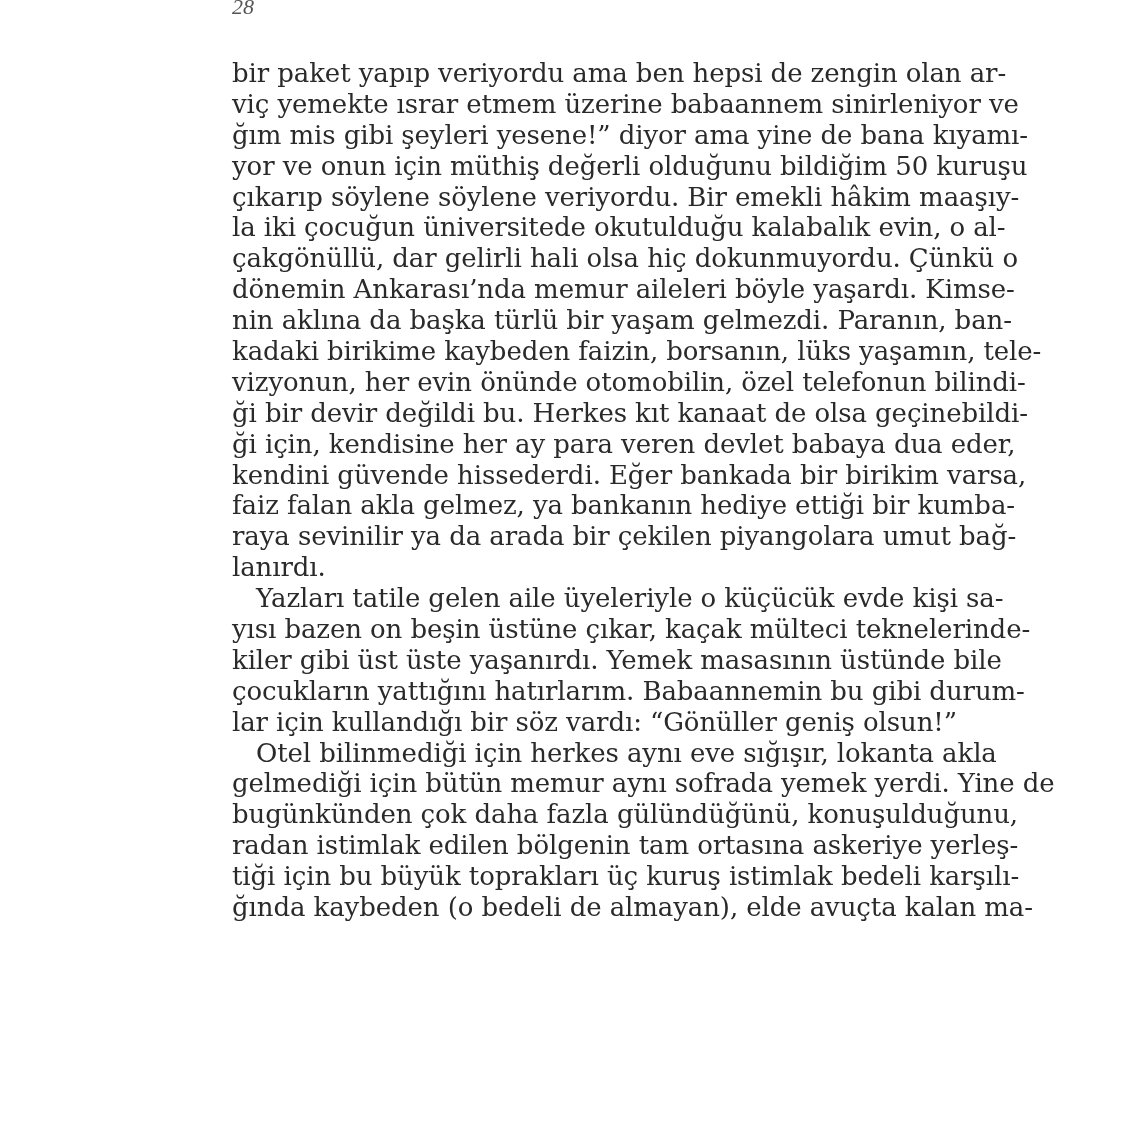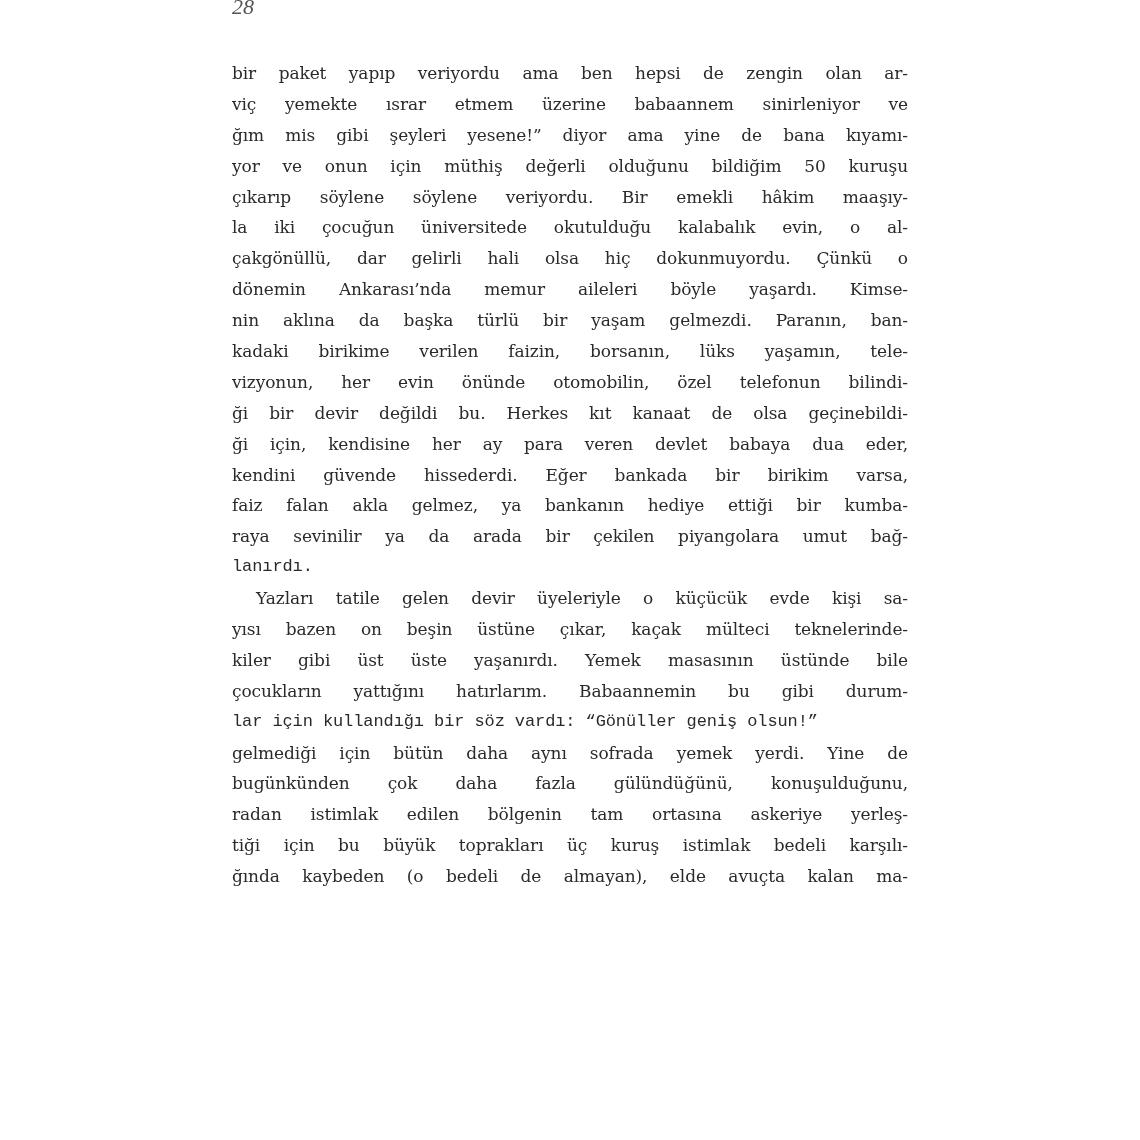--- a/index.html
+++ b/index.html
@@ -26,55 +26,56 @@
     }
     .text-block {
       position: absolute;
       left: 232px;
       top: 58px;
       width: 676px;
     }
     .line {
       height: 30.9px;
       line-height: 30.9px;
-      font-size: 17px;
+      font-size: 26px;
       white-space: nowrap;
       text-align: justify;
       text-align-last: justify;
       letter-spacing: -0.1px;
     }
     .line.indent { padding-left: 24px; }
-    .line.last { text-align-last: left; font-family: Liberation Mono, monospace; }
+    .line.last { text-align-last: left; }
   </style>
 </head>
 <body>
 
 <div class="page-number">28</div>
 
 <div class="text-block">
   <div class="line">bir paket yapıp veriyordu ama ben hepsi de zengin olan ar-</div>
   <div class="line">viç yemekte ısrar etmem üzerine babaannem sinirleniyor ve</div>
   <div class="line">ğım mis gibi şeyleri yesene!” diyor ama yine de bana kıyamı-</div>
   <div class="line">yor ve onun için müthiş değerli olduğunu bildiğim 50 kuruşu</div>
   <div class="line">çıkarıp söylene söylene veriyordu. Bir emekli hâkim maaşıy-</div>
   <div class="line">la iki çocuğun üniversitede okutulduğu kalabalık evin, o al-</div>
   <div class="line">çakgönüllü, dar gelirli hali olsa hiç dokunmuyordu. Çünkü o</div>
   <div class="line">dönemin Ankarası’nda memur aileleri böyle yaşardı. Kimse-</div>
   <div class="line">nin aklına da başka türlü bir yaşam gelmezdi. Paranın, ban-</div>
-  <div class="line">kadaki birikime verilen faizin, borsanın, lüks yaşamın, tele-</div>
+  <div class="line">kadaki birikime kaybeden faizin, borsanın, lüks yaşamın, tele-</div>
   <div class="line">vizyonun, her evin önünde otomobilin, özel telefonun bilindi-</div>
   <div class="line">ği bir devir değildi bu. Herkes kıt kanaat de olsa geçinebildi-</div>
   <div class="line">ği için, kendisine her ay para veren devlet babaya dua eder,</div>
   <div class="line">kendini güvende hissederdi. Eğer bankada bir birikim varsa,</div>
   <div class="line">faiz falan akla gelmez, ya bankanın hediye ettiği bir kumba-</div>
   <div class="line">raya sevinilir ya da arada bir çekilen piyangolara umut bağ-</div>
   <div class="line last">lanırdı.</div>
-  <div class="line indent">Yazları tatile gelen devir üyeleriyle o küçücük evde kişi sa-</div>
+  <div class="line indent">Yazları tatile gelen aile üyeleriyle o küçücük evde kişi sa-</div>
   <div class="line">yısı bazen on beşin üstüne çıkar, kaçak mülteci teknelerinde-</div>
   <div class="line">kiler gibi üst üste yaşanırdı. Yemek masasının üstünde bile</div>
   <div class="line">çocukların yattığını hatırlarım. Babaannemin bu gibi durum-</div>
   <div class="line last">lar için kullandığı bir söz vardı: “Gönüller geniş olsun!”</div>
-  <div class="line">gelmediği için bütün daha aynı sofrada yemek yerdi. Yine de</div>
+  <div class="line indent">Otel bilinmediği için herkes aynı eve sığışır, lokanta akla</div>
+  <div class="line">gelmediği için bütün memur aynı sofrada yemek yerdi. Yine de</div>
   <div class="line">bugünkünden çok daha fazla gülündüğünü, konuşulduğunu,</div>
   <div class="line">radan istimlak edilen bölgenin tam ortasına askeriye yerleş-</div>
   <div class="line">tiği için bu büyük toprakları üç kuruş istimlak bedeli karşılı-</div>
   <div class="line">ğında kaybeden (o bedeli de almayan), elde avuçta kalan ma-</div>
 </div>
 
 </body></html>

